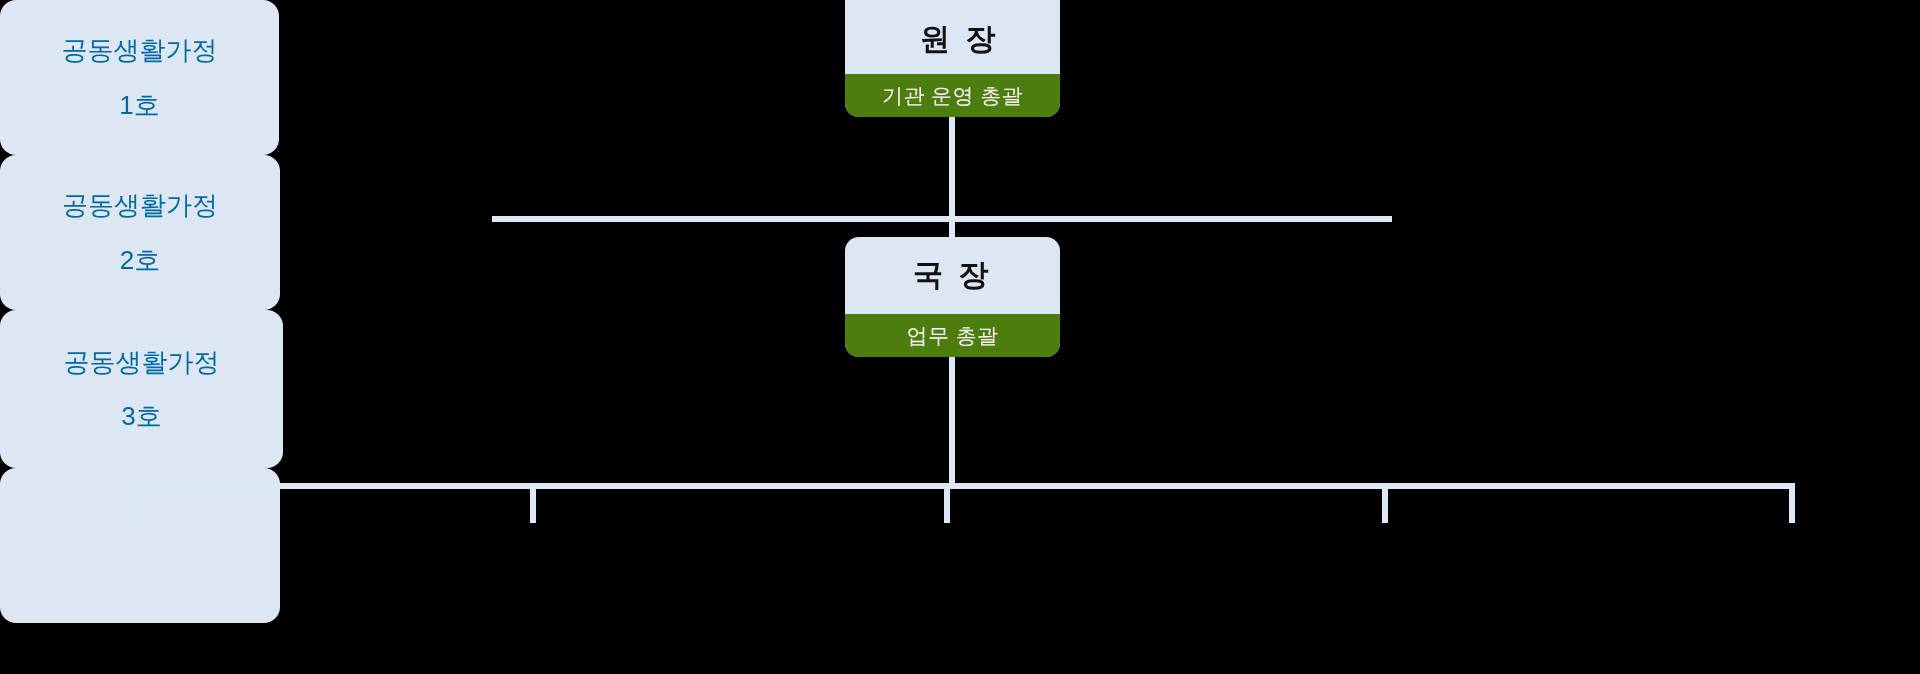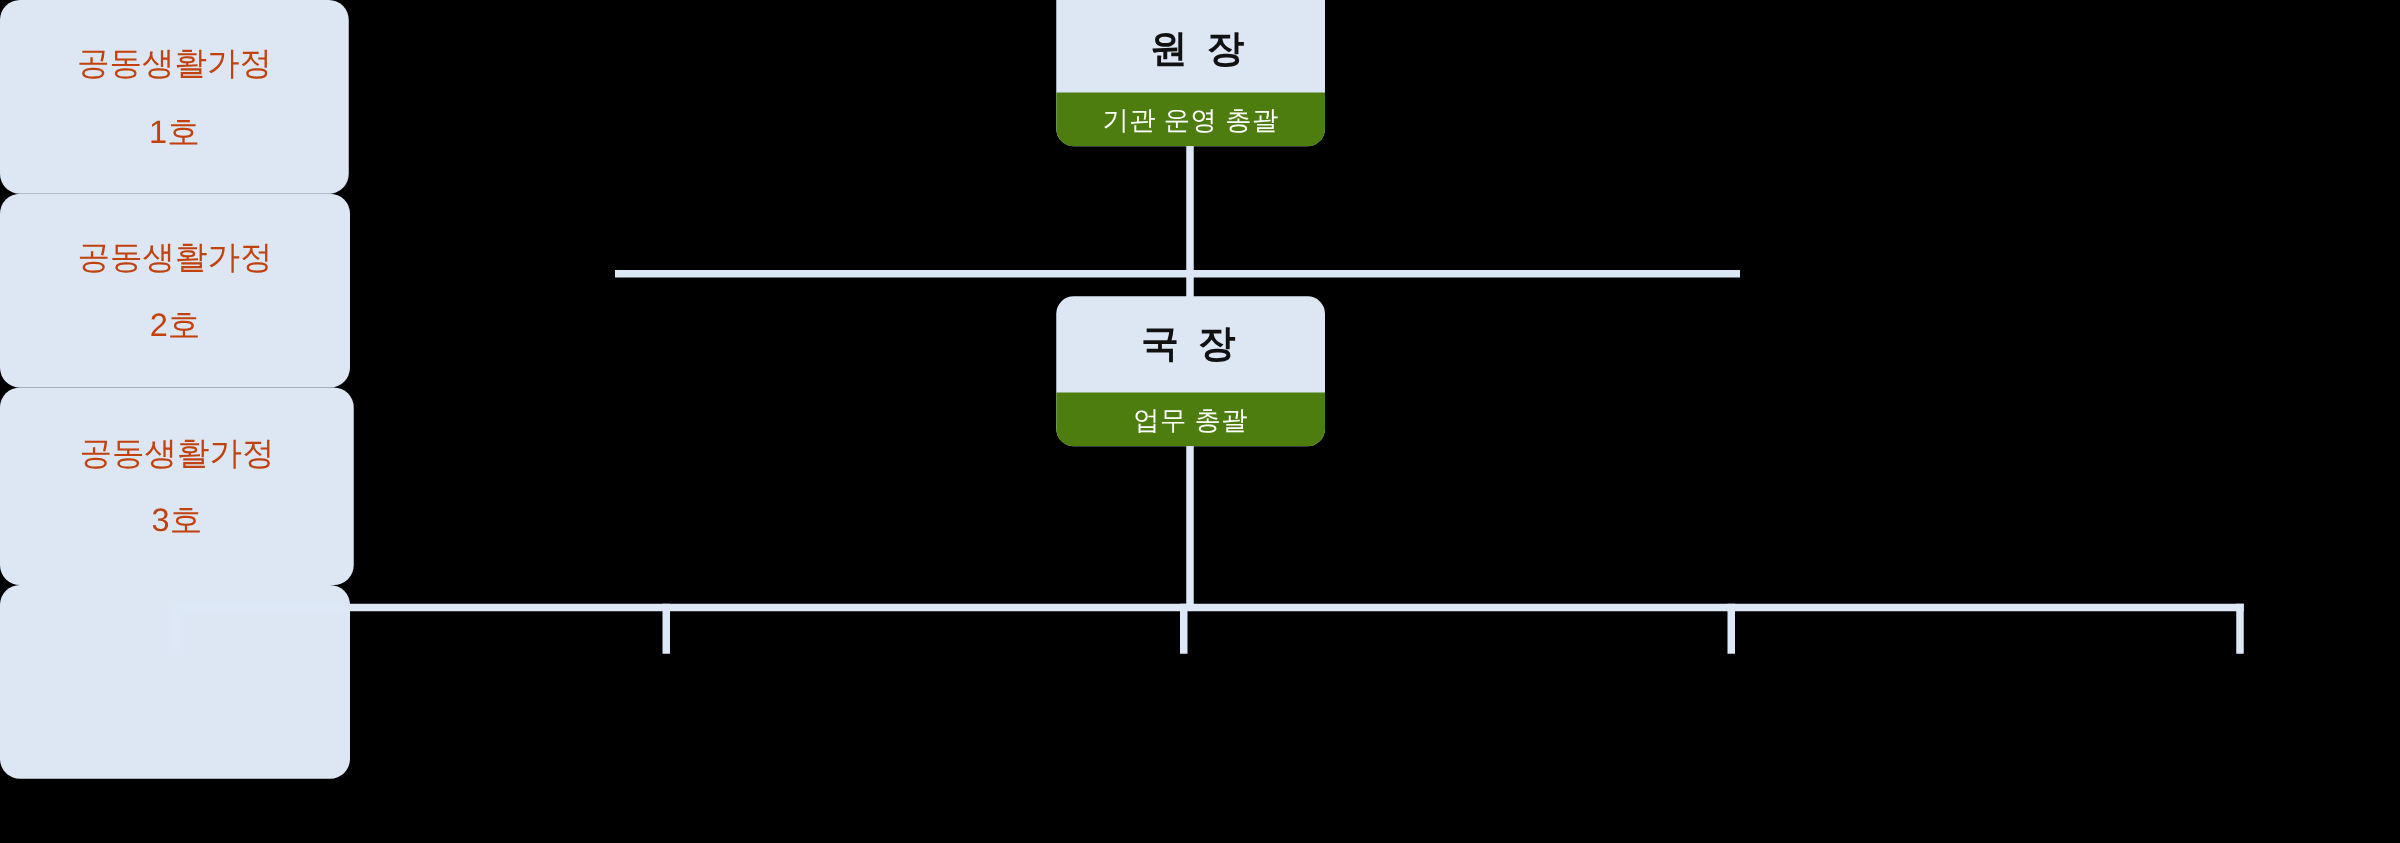--- a/index.html
+++ b/index.html
@@ -88,21 +88,21 @@
   #node-personnel-committee { left: 1386px; top: 176px; width: 286px; }
 
   
   .home {
     background: #dde7f4;
     border-radius: 16px;
     display: flex;
     flex-direction: column;
     align-items: center;
     justify-content: center;
-    color: #c2410c;
+    color: #0369a1;
     font-size: 26px;
     line-height: 1.32;
     text-align: center;
     gap: 20px;
   }
   .home-line { display: block; }
 
   #node-home-1 { left: 0px;    top: 521px; width: 279px; height: 155px; }
   #node-home-2 { left: 393px;  top: 521px; width: 280px; height: 155px; }
   #node-home-3 { left: 805px;  top: 519px; width: 283px; height: 158px; }

